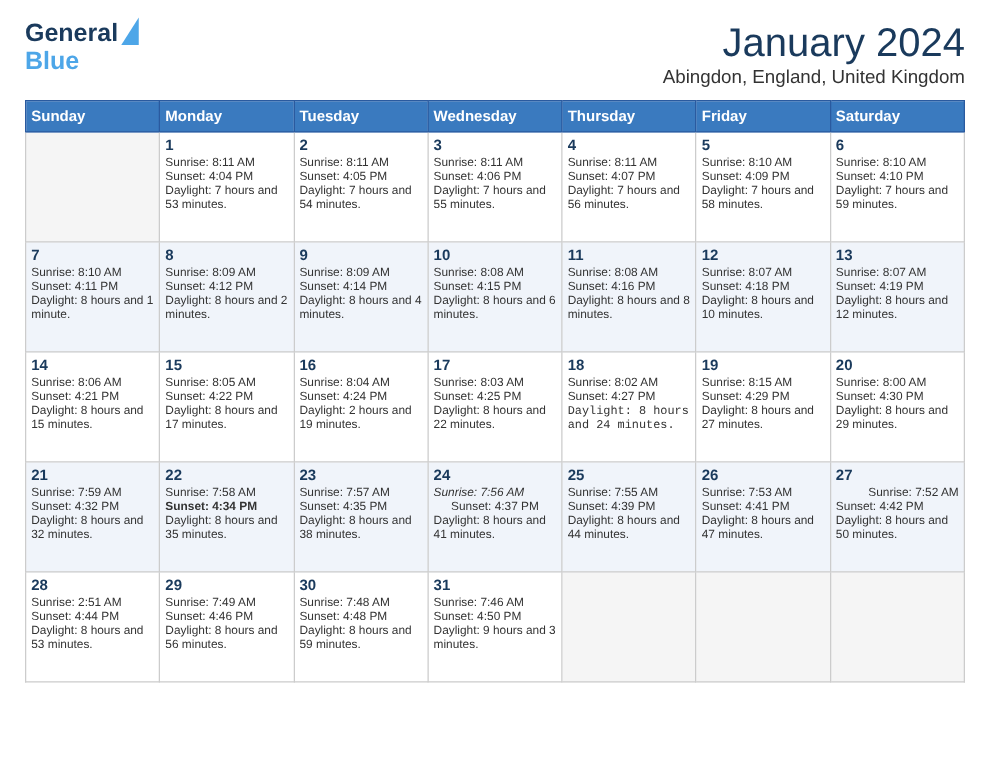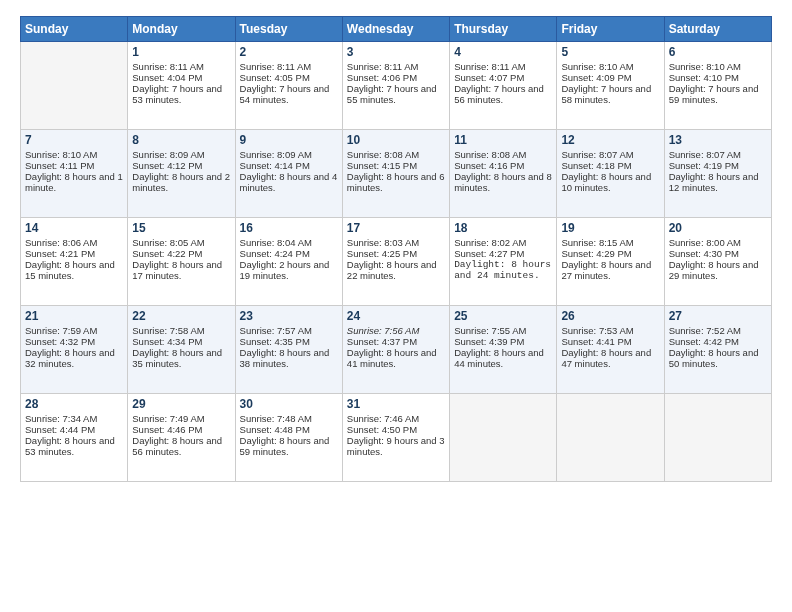--- a/index.html
+++ b/index.html
@@ -79,20 +79,37 @@
       margin-bottom: 2px;
     }
     .row-shaded td:not(.empty) {
       background: #f0f4fa;
     }
   </style>
 </head>
 <body>
 
 <div class="page">
+  <div class="header">
+    <div class="logo">
+      <div>
+        <div style="display:flex;align-items:center;">
+          <div style="font-size:20px;font-weight:bold;color:#1a3a5c;line-height:1.1;">
+            <span>General</span>
+          </div>
+          <div class="logo-triangle"></div>
+        </div>
+        <div style="font-size:20px;font-weight:bold;color:#4da6e8;line-height:1.1;">Blue</div>
+      </div>
+    </div>
+    <div class="title-block">
+      <div class="month-title">January 2024</div>
+      <div class="location">Abingdon, England, United Kingdom</div>
+    </div>
+  </div>
 
   <table class="calendar">
     <thead>
       <tr>
         <th>Sunday</th>
         <th>Monday</th>
         <th>Tuesday</th>
         <th>Wednesday</th>
         <th>Thursday</th>
         <th>Friday</th>
@@ -230,58 +247,58 @@
         <tr class="row-shaded">
           <td>
             <span class="day-number">21</span>
             <span style="display: block;">Sunrise: 7:59 AM</span>
             <span style="display: block;">Sunset: 4:32 PM</span>
             <span style="display: block;">Daylight: 8 hours and 32 minutes.</span>
           </td>
           <td>
             <span class="day-number">22</span>
             <span style="display: block;">Sunrise: 7:58 AM</span>
-            <span style="display: block;">Sunset: 4:34 PM</span>
+            <span style="display: block; font-weight: bold;">Sunset: 4:34 PM</span>
             <span style="display: block;">Daylight: 8 hours and 35 minutes.</span>
           </td>
           <td>
             <span class="day-number">23</span>
             <span style="display: block;">Sunrise: 7:57 AM</span>
             <span style="display: block;">Sunset: 4:35 PM</span>
             <span style="display: block;">Daylight: 8 hours and 38 minutes.</span>
           </td>
           <td>
             <span class="day-number">24</span>
             <span style="display: block; font-style: italic;">Sunrise: 7:56 AM</span>
-            <span style="display: block;">Sunset: 4:37 PM</span>
+            <span style="display: block; text-align: center;">Sunset: 4:37 PM</span>
             <span style="display: block;">Daylight: 8 hours and 41 minutes.</span>
           </td>
           <td>
             <span class="day-number">25</span>
             <span style="display: block;">Sunrise: 7:55 AM</span>
             <span style="display: block;">Sunset: 4:39 PM</span>
             <span style="display: block;">Daylight: 8 hours and 44 minutes.</span>
           </td>
           <td>
             <span class="day-number">26</span>
             <span style="display: block;">Sunrise: 7:53 AM</span>
             <span style="display: block;">Sunset: 4:41 PM</span>
             <span style="display: block;">Daylight: 8 hours and 47 minutes.</span>
           </td>
           <td>
             <span class="day-number">27</span>
-            <span style="display: block;">Sunrise: 7:52 AM</span>
+            <span style="display: block; text-align: right;">Sunrise: 7:52 AM</span>
             <span style="display: block;">Sunset: 4:42 PM</span>
             <span style="display: block;">Daylight: 8 hours and 50 minutes.</span>
           </td>
         </tr>
         <tr>
           <td>
             <span class="day-number">28</span>
-            <span style="display: block;">Sunrise: 7:34 AM</span>
+            <span style="display: block;">Sunrise: 2:51 AM</span>
             <span style="display: block;">Sunset: 4:44 PM</span>
             <span style="display: block;">Daylight: 8 hours and 53 minutes.</span>
           </td>
           <td>
             <span class="day-number">29</span>
             <span style="display: block;">Sunrise: 7:49 AM</span>
             <span style="display: block;">Sunset: 4:46 PM</span>
             <span style="display: block;">Daylight: 8 hours and 56 minutes.</span>
           </td>
           <td>

